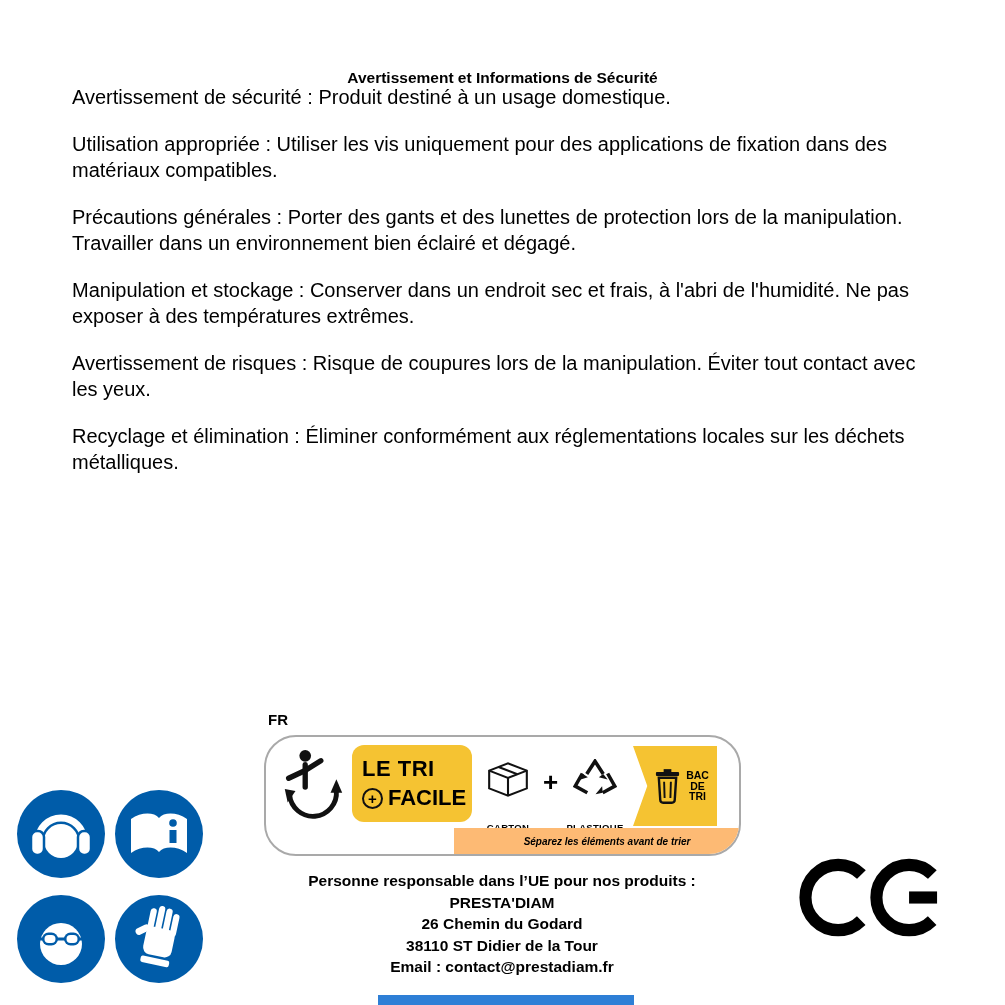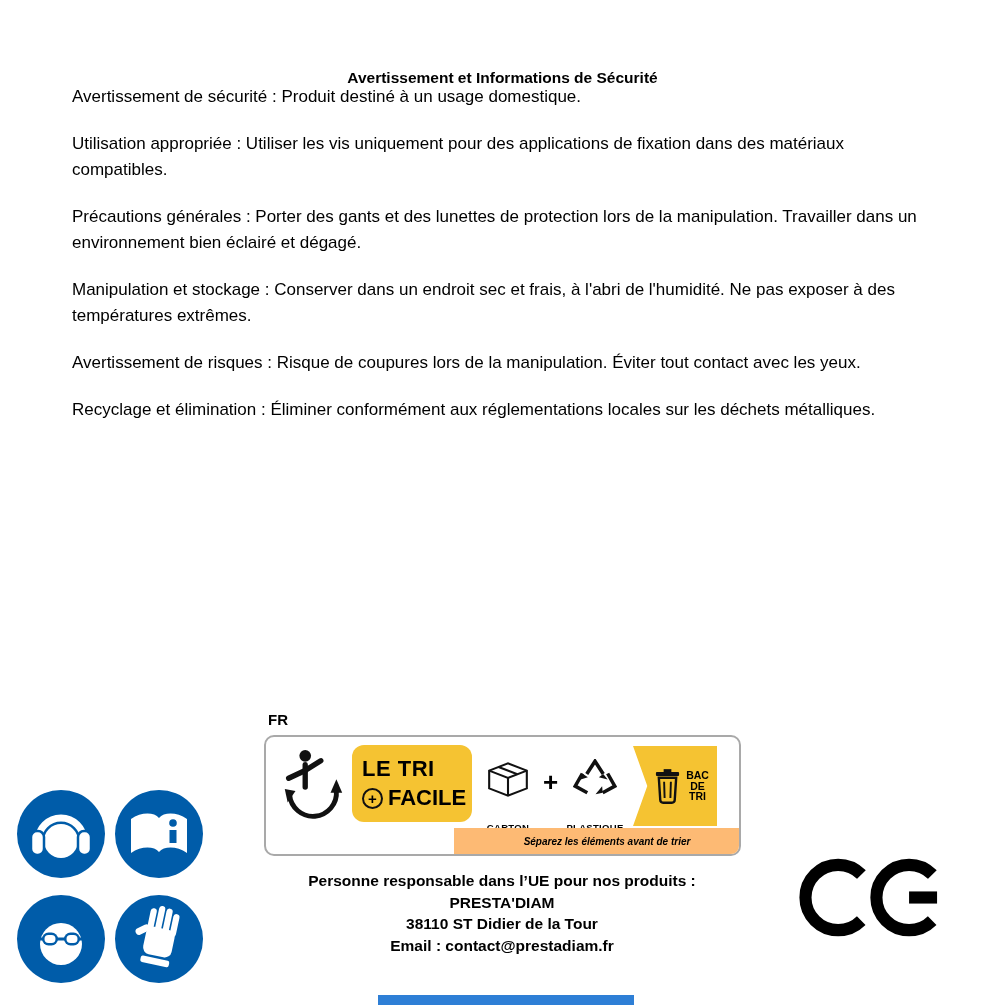--- a/index.html
+++ b/index.html
@@ -7,36 +7,36 @@
   .page {
     position:relative; width:1005px; height:1005px; background:#ffffff;
     font-family:"Liberation Sans", sans-serif; color:#000; overflow:hidden;
   }
   .title {
     position:absolute; top:29px; left:0; width:100%;
     text-align:center; font-size:15.5px; font-weight:700;margin-top:40px;
   }
   .body-text {
     position:absolute; top:84px; left:72px; width:868px;
-    font-size:17px; line-height:26px;
+    font-size:20px; line-height:26px;
   }
   .body-text p { margin:0 0 21px 0; }
 
   
   .icon-grid {
     position:absolute; left:16px; top:789px;
     display:grid; grid-template-columns:repeat(2, 90px); gap:15px 8px;
   }
   .icon-grid svg { width:90px; height:90px; display:block; }
 
   
   .fr-label { position:absolute; left:268px; top:711px; font-size:15px; font-weight:700; }
   .info-tri {
     position:absolute; left:264px; top:735px; width:477px; height:121px;
-    background:#fff; border:2px solid #a9a9a9; border-radius:10px; overflow:hidden;text-decoration:underline;
+    background:#fff; border:2px solid #a9a9a9; border-radius:32px; overflow:hidden;text-decoration:underline;
   }
   .triman { position:absolute; left:10px; top:8px; width:74px; height:86px; }
   .tri-box {
     position:absolute; left:86px; top:8px; width:120px; height:77px;
     background:#F5C332; border-radius:12px;
     display:flex; flex-direction:column; justify-content:center; padding-left:10px; gap:3px;
   }
   .tri-line1 { font-size:22px; font-weight:800; letter-spacing:0.5px; }
   .tri-line2 { display:flex; align-items:center; gap:5px; font-size:22px; font-weight:800; }
   .plus-circle {
@@ -200,20 +200,21 @@
         <div>TRI</div>
       </div>
     </div>
 
     <div class="tagline">Séparez les éléments avant de trier</div>
   </div>
 
   <div class="address">
     <div>Personne responsable dans l’UE pour nos produits :</div>
     <div>PRESTA'DIAM</div>
+    <div>26 Chemin du Godard</div>
     <div>38110 ST Didier de la Tour</div>
     <div>Email : contact@prestadiam.fr</div>
   </div>
 
   <svg class="ce" viewBox="0 0 165 95">
     <title>CE</title>
     <g fill="none" stroke="#000" stroke-width="13">
       <circle cx="43" cy="47.5" r="35" stroke-dasharray="165 55" transform="rotate(45 43 47.5)"></circle>
       <circle cx="119" cy="47.5" r="35" stroke-dasharray="165 55" transform="rotate(45 119 47.5)"></circle>
     </g>

